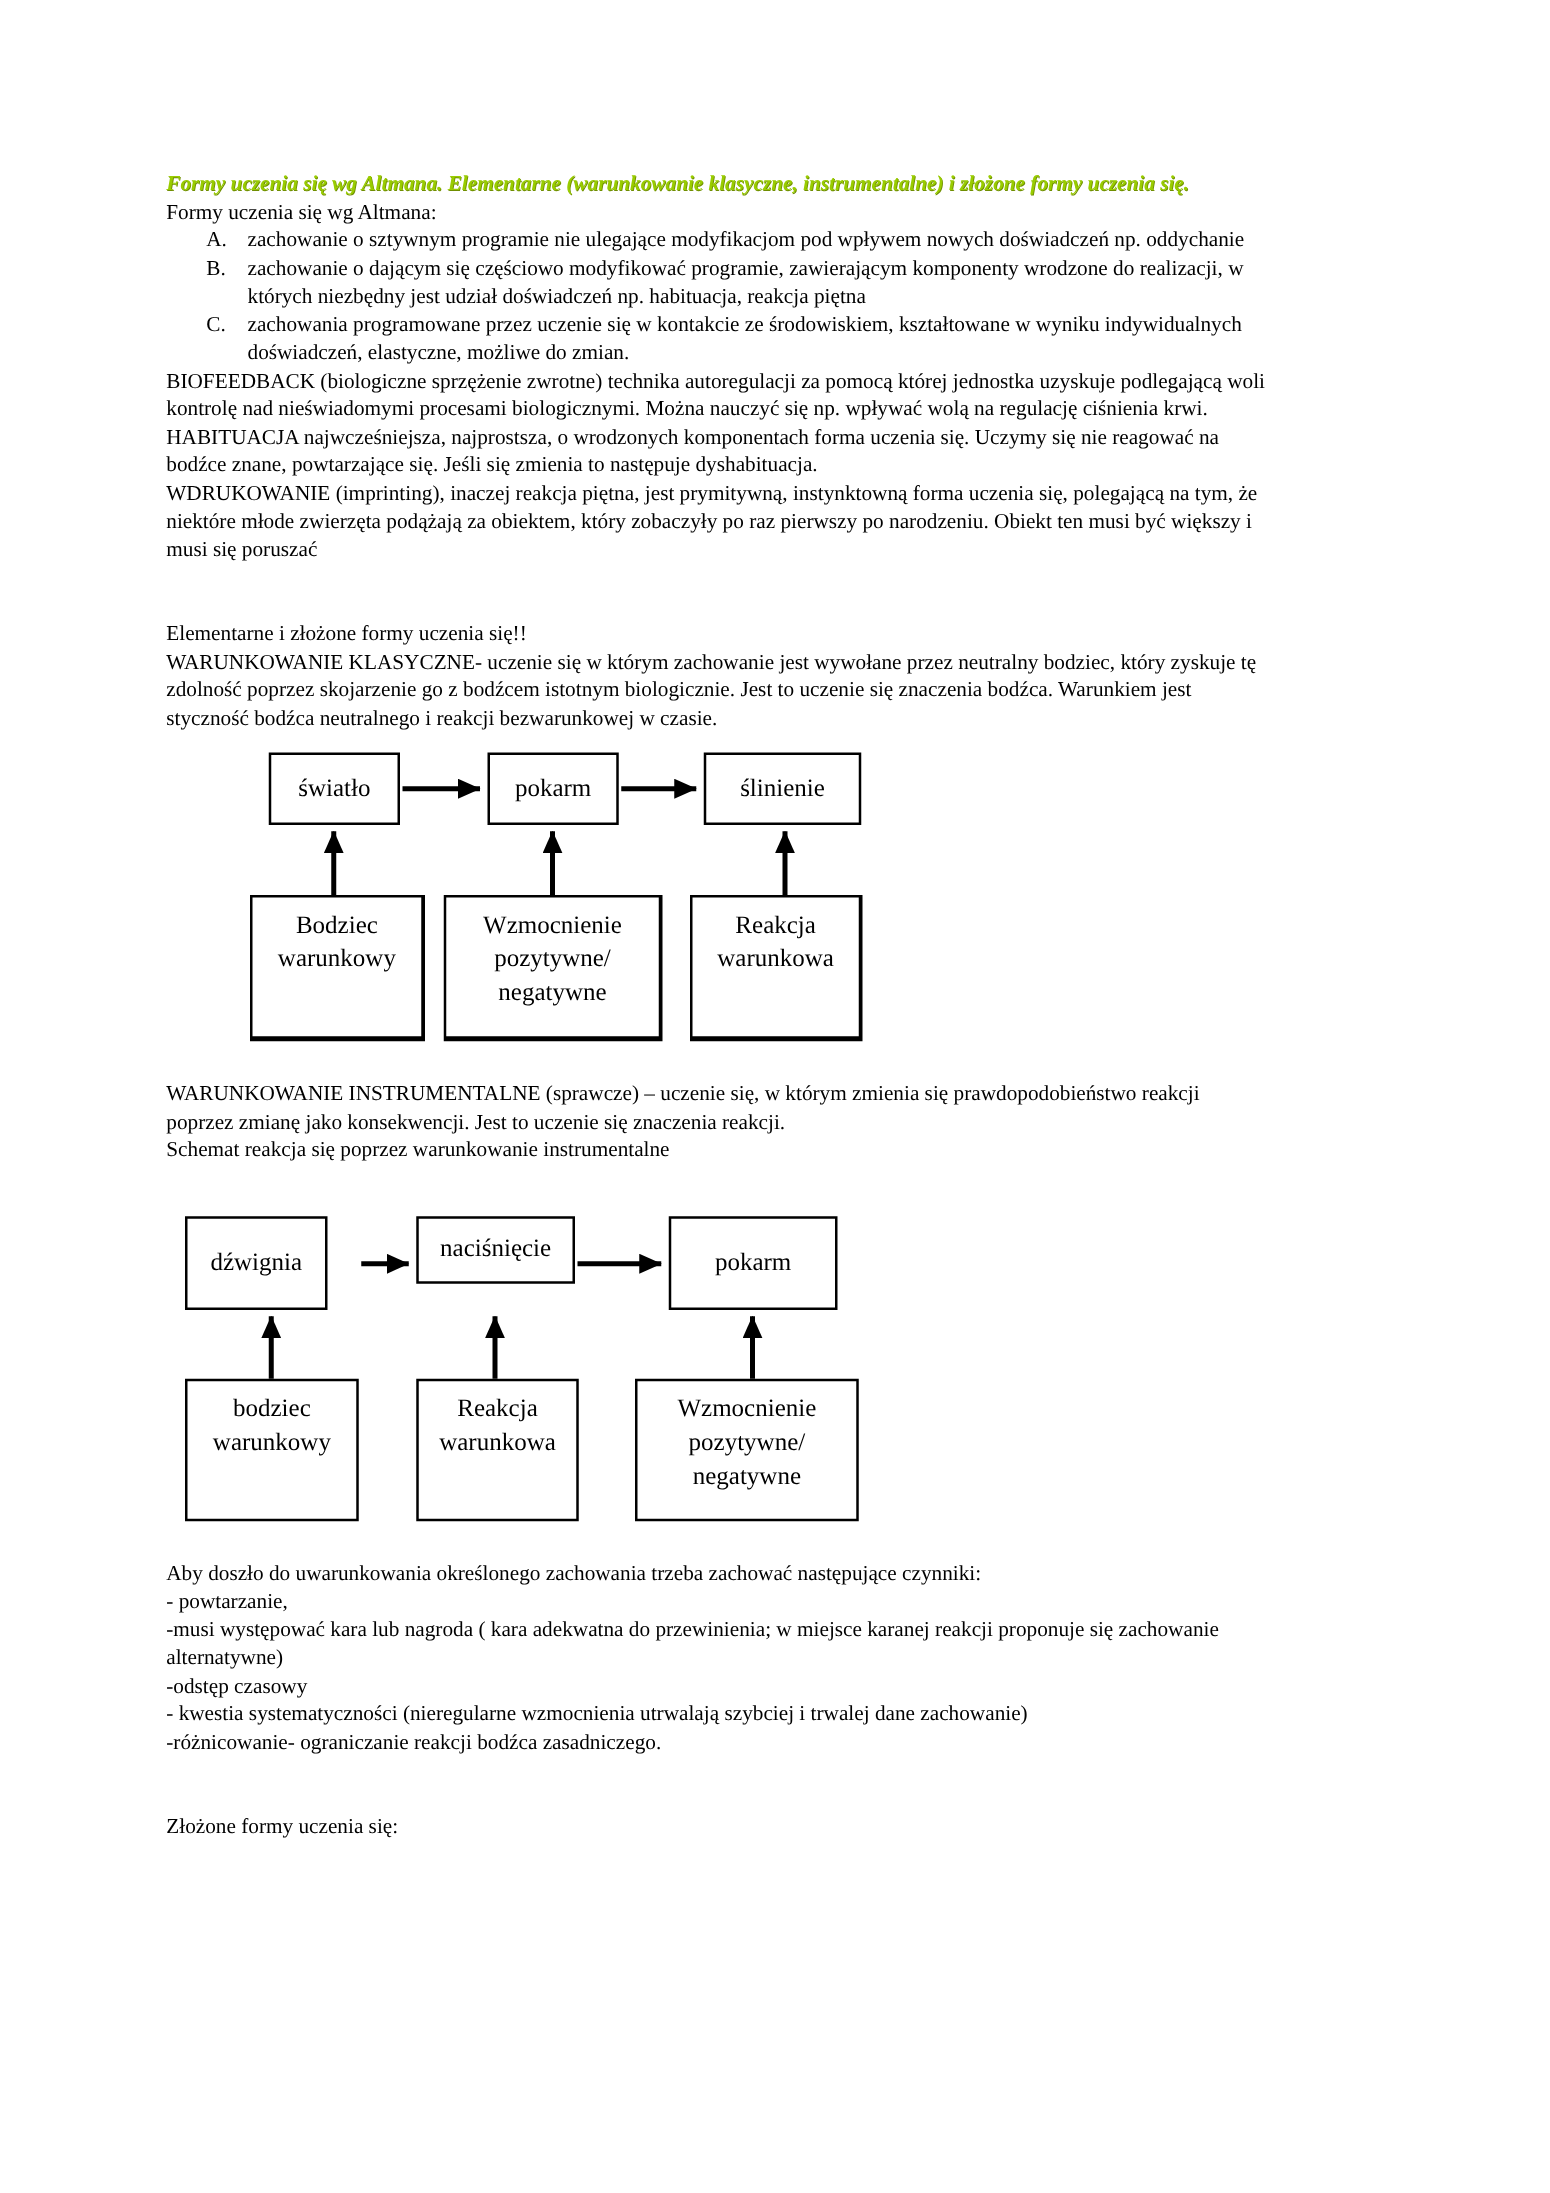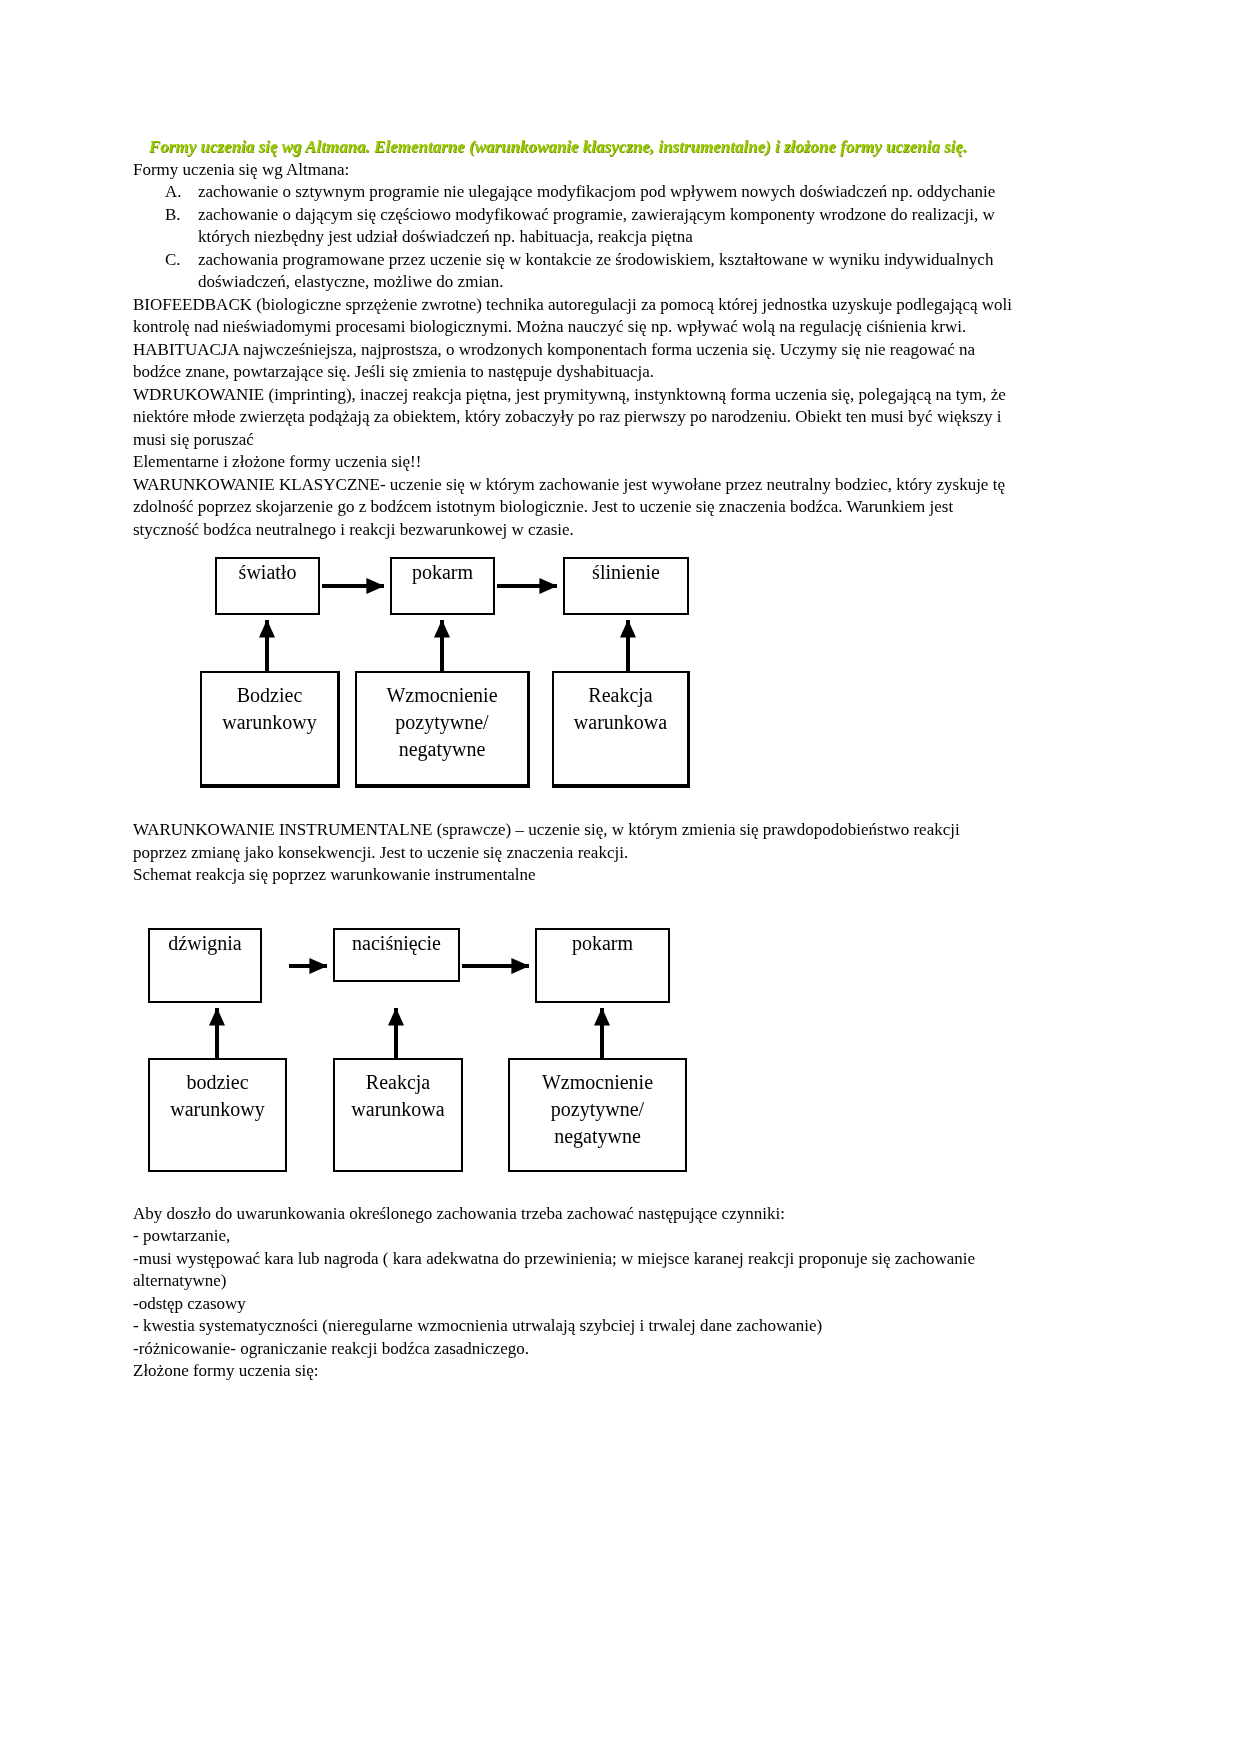--- a/index.html
+++ b/index.html
@@ -10,38 +10,37 @@
     background:#ffffff;
     padding:136px 223px 0 133px;
     font-family:"Liberation Serif","DejaVu Serif",serif;
     font-size:17px;line-height:22.5px;color:#000;
   }
   p{margin:0;padding:0;}
   .title{
     color:#99cc00;
     font-weight:bold;font-style:italic;
     text-shadow:0.6px 0.6px 0 #6f8e00;
-    margin-left:16px;
   }
-  .gap-top{}
+  .gap-top{margin-top:45px;}
   .li{display:flex;}
   .li .marker{flex:none;width:33px;margin-left:32px;}
   .li .li-text{flex:1;}
   .diag{position:relative;width:884px;}
   .diag1{height:262px;}
   .diag2{height:306px;}
   .arrows{position:absolute;left:0;top:0;}
   .dbox{
     position:absolute;box-sizing:border-box;
     border:2px solid #000;background:#fff;
     display:flex;justify-content:center;
     text-align:center;
     font-size:20px;line-height:27px;
   }
-  .dbox.mid{align-items:flex-start;}
+  .dbox.mid{align-items:center;}
   .dbox.topalign{align-items:flex-start;padding-top:9px;}
   .dbox.shadowed{border-width:2px 3px 4px 2px;}
 </style>
 </head>
 <body>
 
 <div class="page">
 
   <p class="title">Formy uczenia się wg Altmana. Elementarne (warunkowanie klasyczne, instrumentalne) i złożone formy uczenia się.</p>
 

